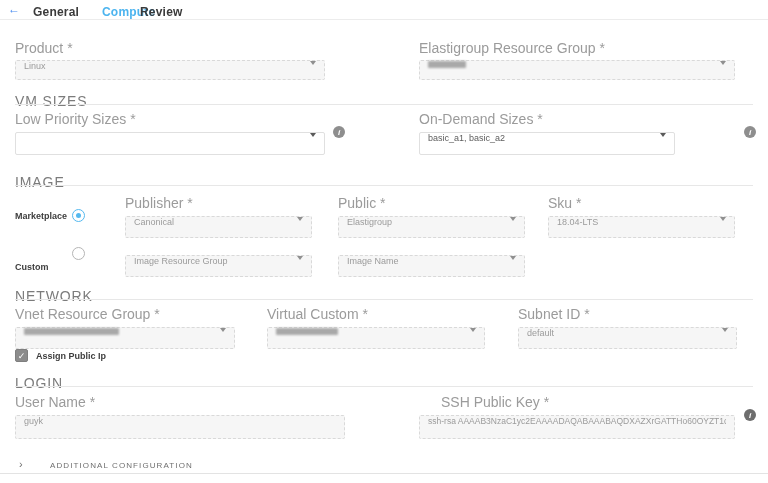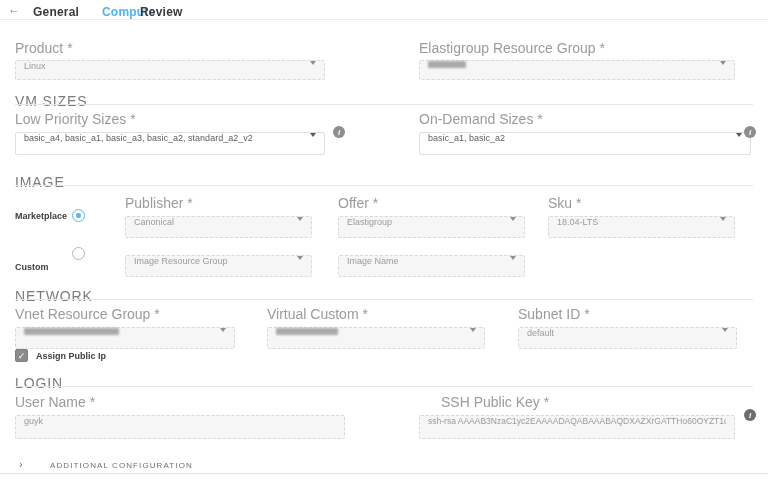--- a/index.html
+++ b/index.html
@@ -71,45 +71,44 @@
 <div class="dd dd-dis" style="left:419px; top:48px; width:316px; height:20px">
   <span class="pill" style="width:38px"></span>
   <span class="caret"></span>
 </div>
 
 <span class="sec-title" style="left:15px; top:93px">VM SIZES</span>
 <div class="hr" style="top:104px"></div>
 
 <span class="lbl" style="left:15px; top:111px">Low Priority Sizes *</span>
 <div class="dd dd-en" style="left:15px; top:120px; width:310px; height:23px">
-  <span class="txt">basic_a4, basic_a1, basic_a3, basic_a2, standard_a2_v2</span>
   <span class="caret"></span>
 </div>
 <span class="info" style="left:333px; top:126px">i</span>
 
 <span class="lbl" style="left:419px; top:111px">On-Demand Sizes *</span>
-<div class="dd dd-en" style="left:419px; top:120px; width:332px; height:23px">
+<div class="dd dd-en" style="left:419px; top:120px; width:256px; height:23px">
   <span class="txt">basic_a1, basic_a2</span>
   <span class="caret"></span>
 </div>
 <span class="info" style="left:744px; top:126px">i</span>
 
 <span class="sec-title" style="left:15px; top:174px">IMAGE</span>
 <div class="hr" style="top:185px"></div>
 
 <span class="row-label" style="left:15px; top:211px">Marketplace</span>
 <span class="radio sel" style="left:72px; top:209px"></span>
 
 <span class="lbl" style="left:125px; top:195px">Publisher *</span>
 <div class="dd dd-dis" style="left:125px; top:204px; width:187px; height:22px">
   <span class="txt">Canonical</span>
   <span class="caret"></span>
 </div>
 
-<span class="lbl" style="left:338px; top:195px">Offer *</span>
+<span class="lbl" style="left:338px; top:195px">Public *</span>
 <div class="dd dd-dis" style="left:338px; top:204px; width:187px; height:22px">
   <span class="txt">Elastigroup</span>
   <span class="caret"></span>
 </div>
 
 <span class="lbl" style="left:548px; top:195px">Sku *</span>
 <div class="dd dd-dis" style="left:548px; top:204px; width:187px; height:22px">
   <span class="txt">18.04-LTS</span>
   <span class="caret"></span>
 </div>

